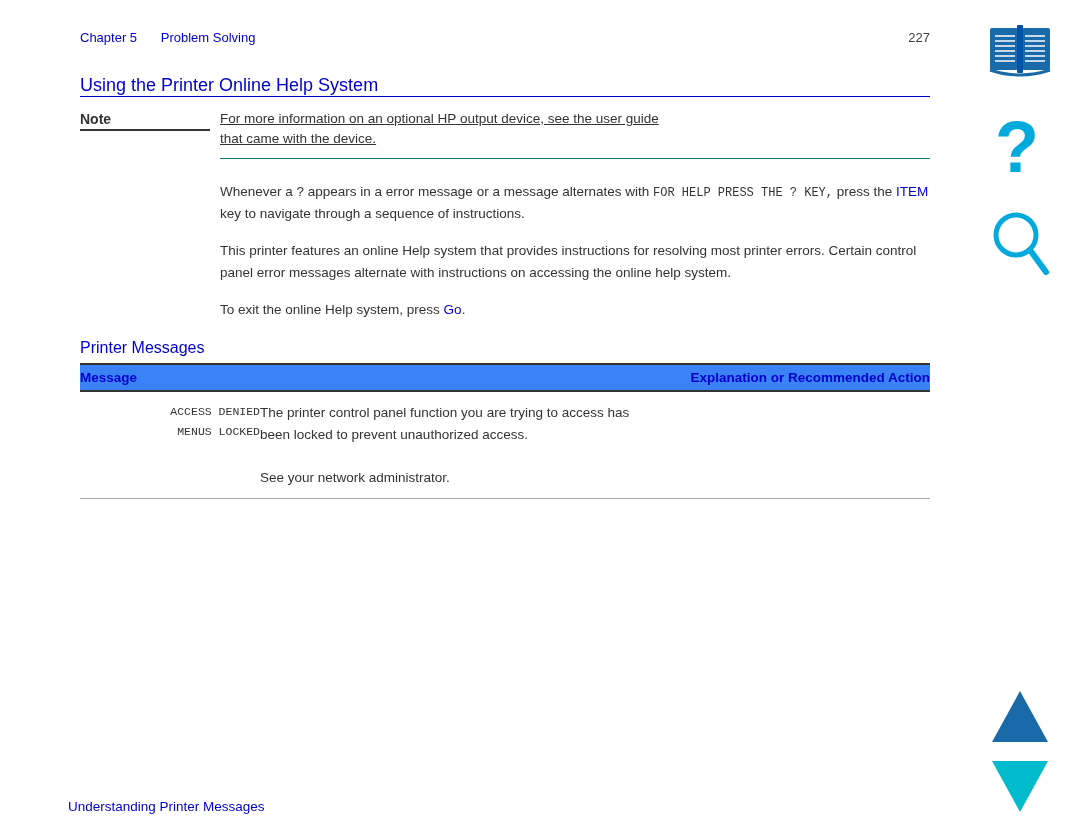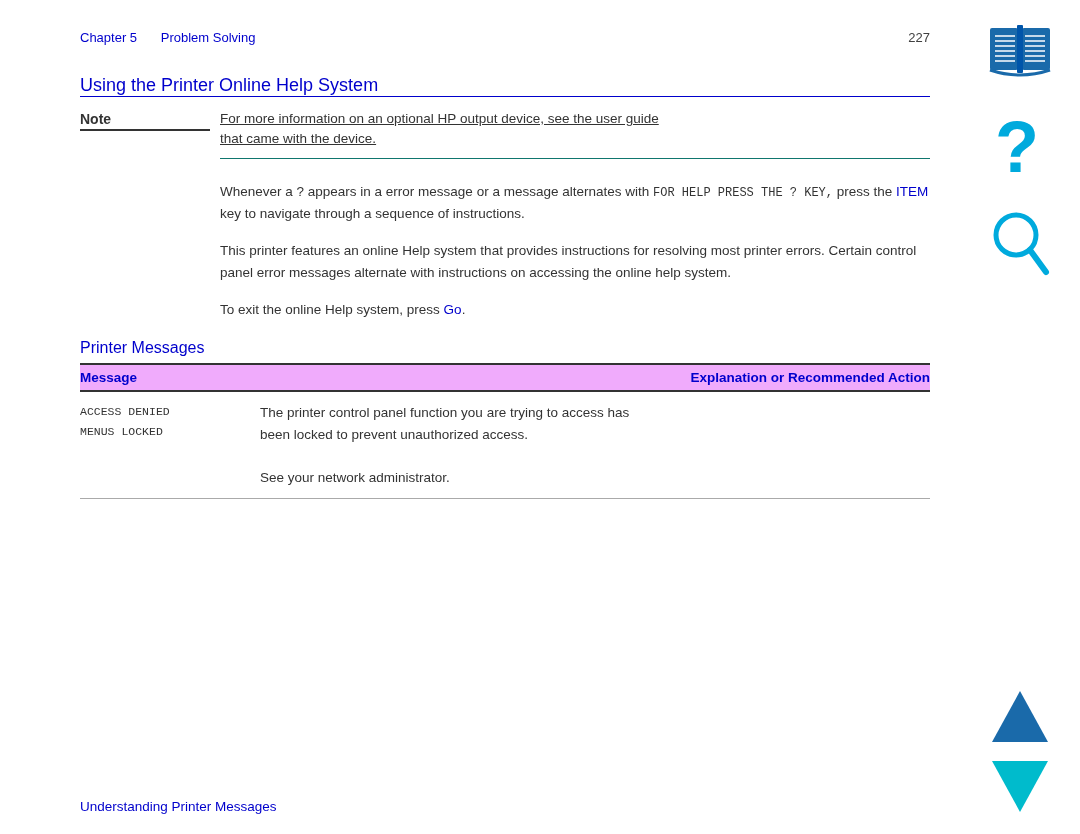--- a/index.html
+++ b/index.html
@@ -115,21 +115,21 @@
 
     .table-outer {
       border-top: 2px solid #333333;
       margin-bottom: 0;
     }
 
     .table-header-row {
       display: flex;
       border-bottom: 2px solid #333333;
       padding: 5px 0;
-      background: #f0abfc;
+      background: #3b82f6;
     }
 
     .col-message {
       width: 180px;
       font-weight: bold;
       color: #0000cc;
       font-size: 13.5px;
     }
 
     .col-explanation {
@@ -146,34 +146,35 @@
       padding: 10px 0;
       align-items: flex-start;
     }
 
     .col-message-data {
       width: 180px;
       font-family: 'Courier New', Courier, monospace;
       font-size: 11.5px;
       color: #333333;
       line-height: 1.7;
+      text-align: right;
     }
 
     .col-explanation-data {
       flex: 1;
       font-size: 13.5px;
       line-height: 1.6;
       color: #333333;
     }
 
     
     .footer-link {
       position: absolute;
       bottom: 20px;
-      left: 80px;
+      left: 68px;
       color: #0000cc;
       font-size: 13.5px;
       text-decoration: none;
     }
 
     
     .right-sidebar {
       position: absolute;
       right: 0;
       top: 0;

